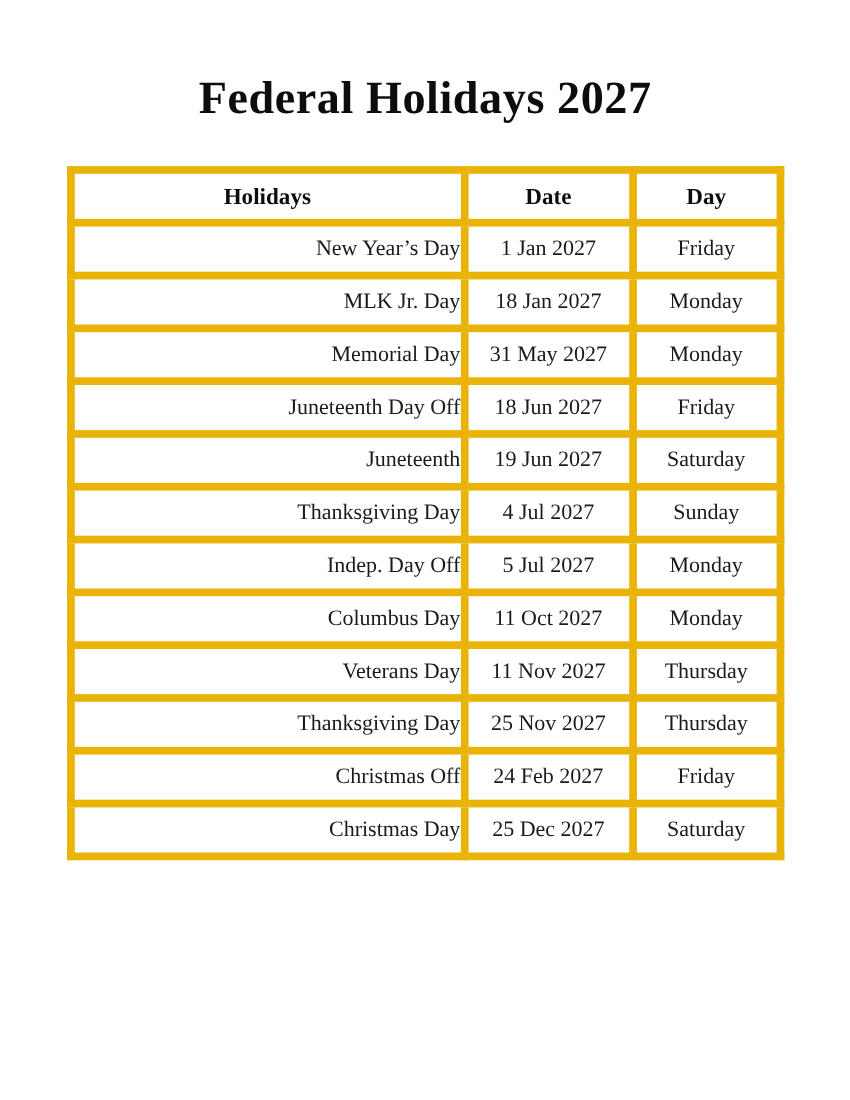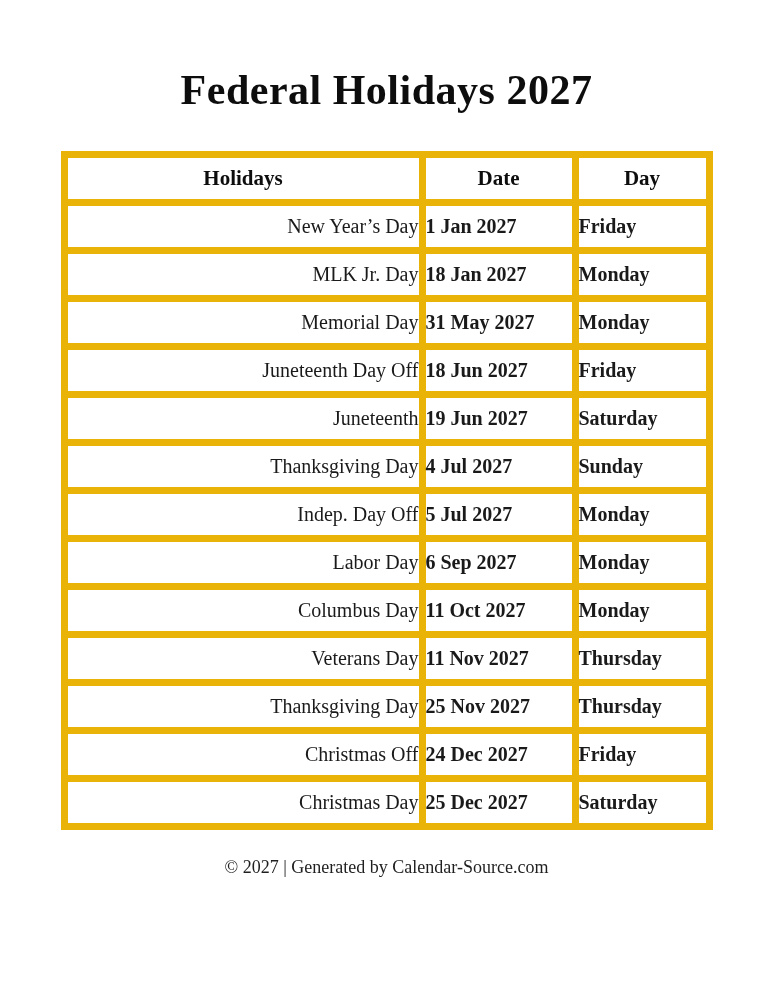--- a/index.html
+++ b/index.html
@@ -56,22 +56,21 @@
   .col-date    { width: 153px; }
   .col-day     { width: 134px; }
 
   .holidays-table td.cell-holiday {
     text-align: right;
     padding-left: 15px;
   }
 
   .holidays-table td.cell-date,
   .holidays-table td.cell-day {
-    text-align: left;
-    font-weight: bold;
+    text-align: center;
   }
 
   .footer-credit {
     margin-top: 27px;
     text-align: center;
     font-size: 18px;
     color: #1f1f1f;
   }
 </style>
 </head>
@@ -124,47 +123,41 @@
         <td class="cell-holiday">Thanksgiving Day</td>
         <td class="cell-date">4 Jul 2027</td>
         <td class="cell-day">Sunday</td>
       </tr>
       <tr>
         <td class="cell-holiday">Indep. Day Off</td>
         <td class="cell-date">5 Jul 2027</td>
         <td class="cell-day">Monday</td>
       </tr>
       <tr>
-        <td class="cell-holiday">Labor Day</td>
-        <td class="cell-date">6 Sep 2027</td>
-        <td class="cell-day">Monday</td>
-      </tr>
-      <tr>
         <td class="cell-holiday">Columbus Day</td>
         <td class="cell-date">11 Oct 2027</td>
         <td class="cell-day">Monday</td>
       </tr>
       <tr>
         <td class="cell-holiday">Veterans Day</td>
         <td class="cell-date">11 Nov 2027</td>
         <td class="cell-day">Thursday</td>
       </tr>
       <tr>
         <td class="cell-holiday">Thanksgiving Day</td>
         <td class="cell-date">25 Nov 2027</td>
         <td class="cell-day">Thursday</td>
       </tr>
       <tr>
         <td class="cell-holiday">Christmas Off</td>
-        <td class="cell-date">24 Dec 2027</td>
+        <td class="cell-date">24 Feb 2027</td>
         <td class="cell-day">Friday</td>
       </tr>
       <tr>
         <td class="cell-holiday">Christmas Day</td>
         <td class="cell-date">25 Dec 2027</td>
         <td class="cell-day">Saturday</td>
       </tr>
     </tbody>
   </table>
 
-  <div class="footer-credit">© 2027 | Generated by Calendar-Source.com</div>
 
 </div>
 
 </body></html>

